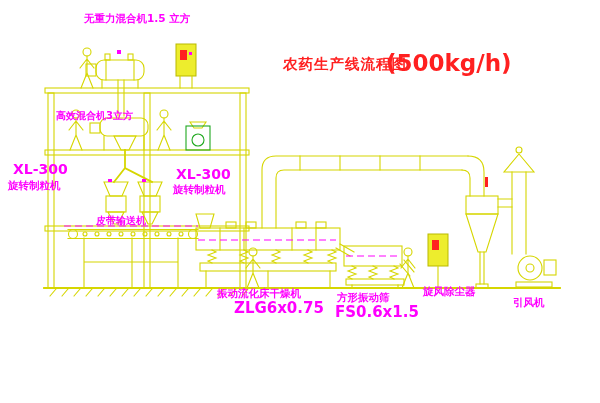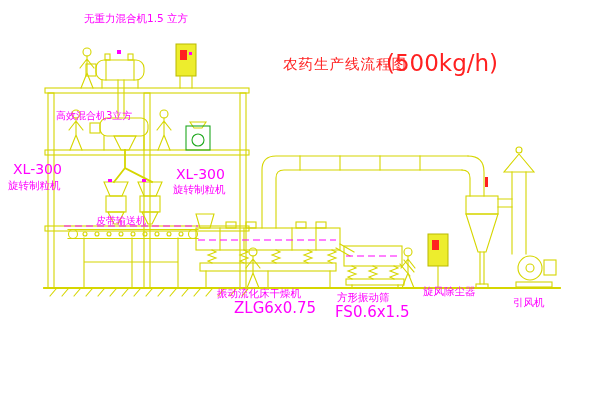--- a/index.html
+++ b/index.html
@@ -1,17 +1,17 @@
 <!DOCTYPE html>
 <html><head>
 <meta charset="utf-8">
 <style>
   html,body{margin:0;padding:0;background:#ffffff;}
   .stage{position:relative;width:599px;height:403px;background:#ffffff;overflow:hidden;
-         font-family:"DejaVu Sans",sans-serif;}
+         font-family:"DejaVu Sans",sans-serif;font-weight:bold;}
   svg{display:block;}
   .yl{stroke:#d6d600;fill:none;stroke-width:1.1;stroke-linecap:square;}
   .yl2{stroke:#d6d600;fill:none;stroke-width:1.8;stroke-linecap:square;}
   .ylfill{fill:#eded2d;stroke:#b9b900;stroke-width:1;}
   .gr{stroke:#1fa81f;fill:none;stroke-width:1.1;}
   .mgline{stroke:#ff00ff;stroke-width:1;fill:none;stroke-dasharray:7 4;}
   .mgfill{fill:#ff00ff;stroke:none;}
   .rdfill{fill:#ff2020;stroke:none;}
   .lbl{fill:#ff00ff;font-family:"DejaVu Sans",sans-serif;}
   .ttl{fill:#ff2020;font-family:"DejaVu Sans",sans-serif;}

